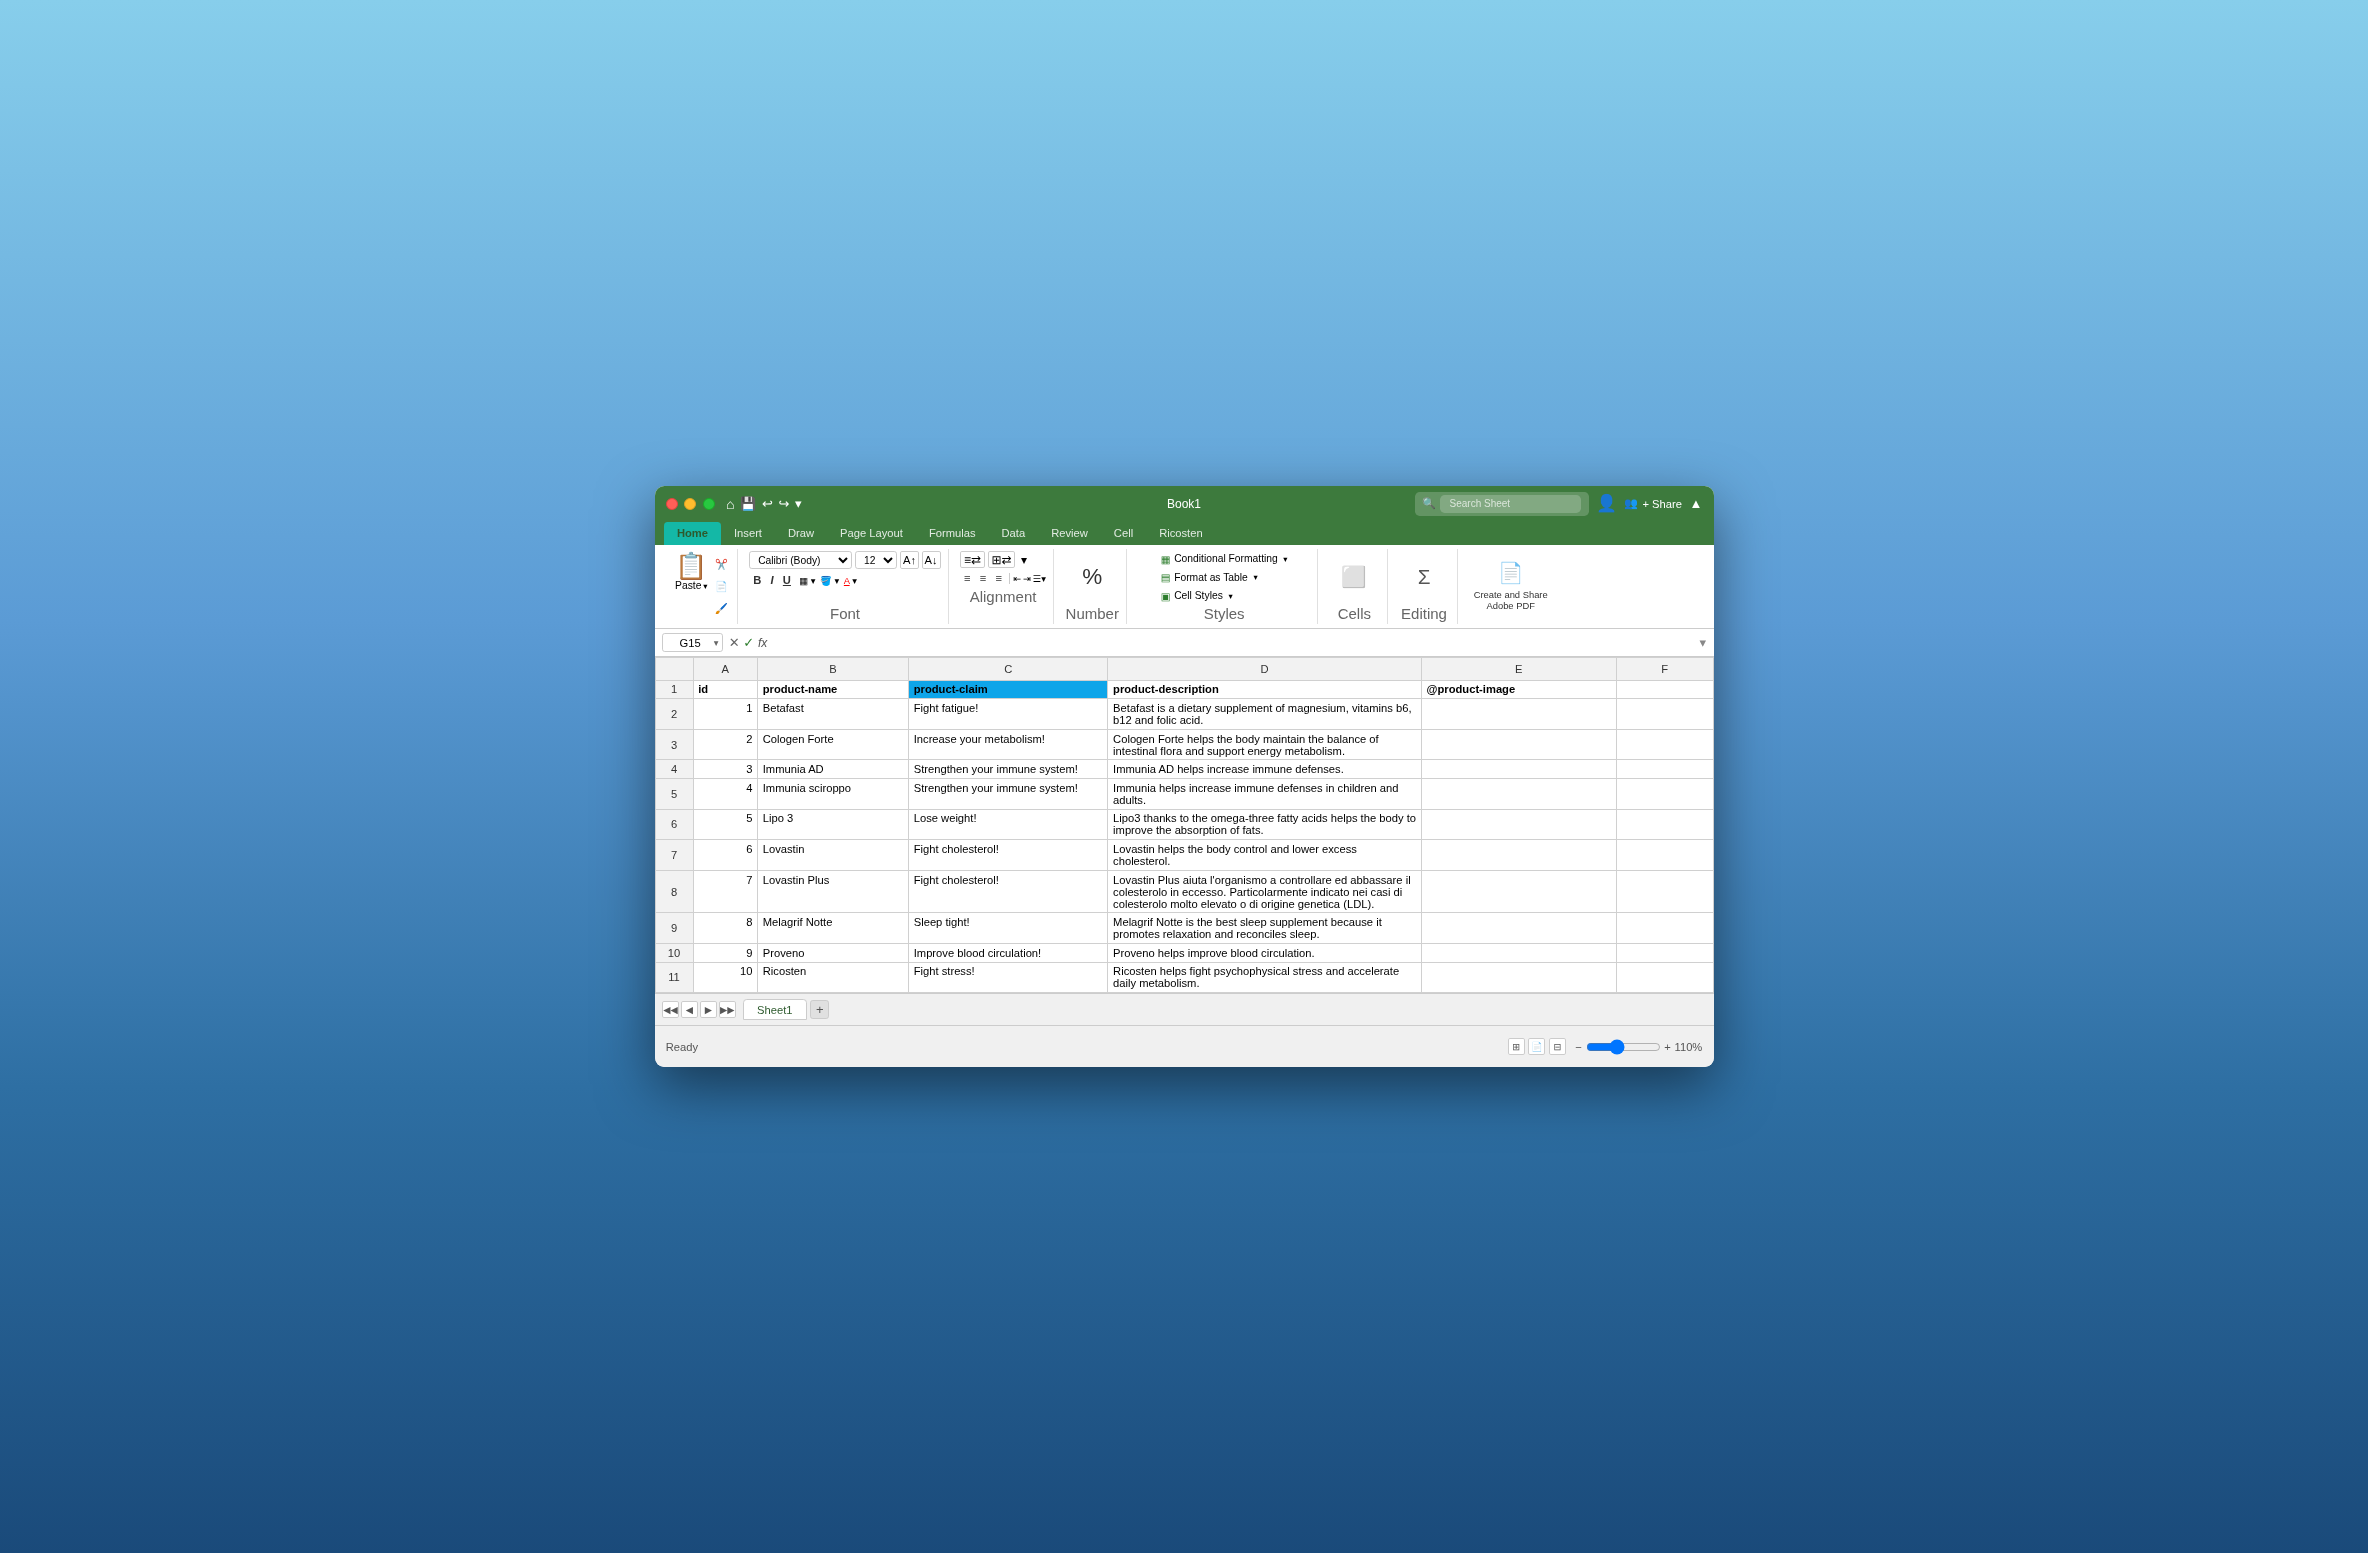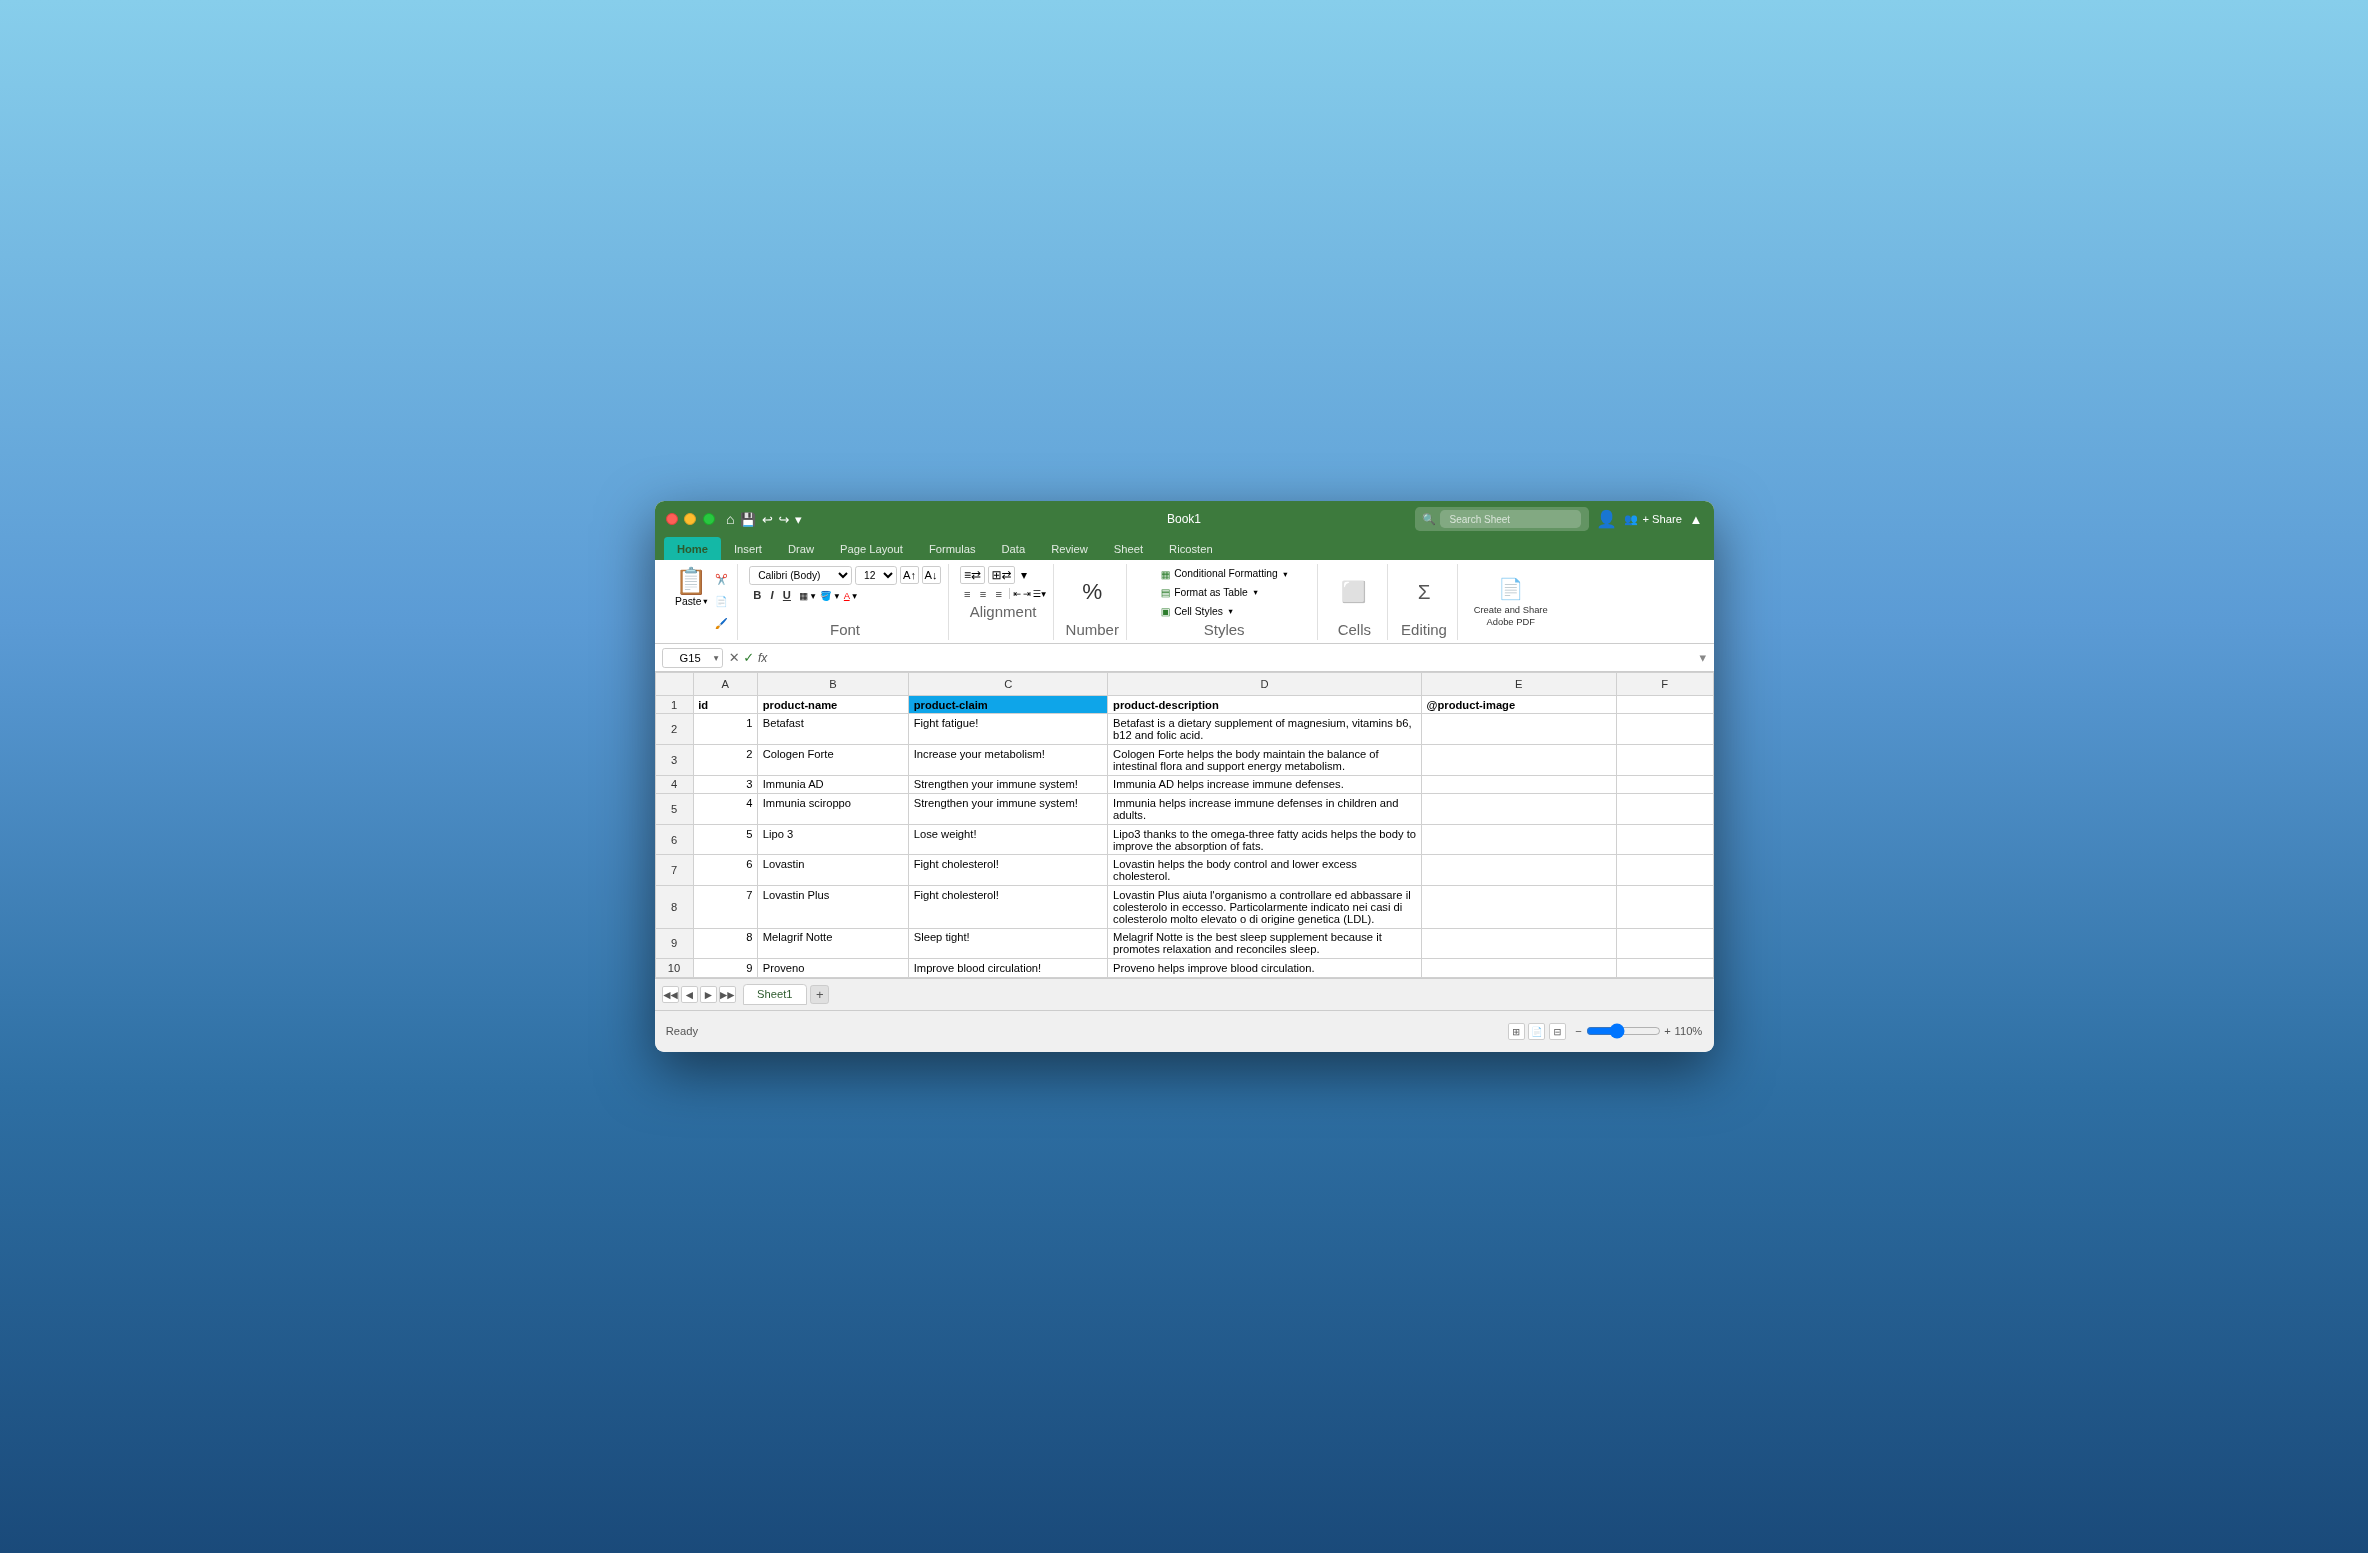--- a/index.html
+++ b/index.html
@@ -380,21 +380,21 @@
   </div>
 
   <div class="ribbon-tabs">
     <div class="ribbon-tab active">Home</div>
     <div class="ribbon-tab">Insert</div>
     <div class="ribbon-tab">Draw</div>
     <div class="ribbon-tab">Page Layout</div>
     <div class="ribbon-tab">Formulas</div>
     <div class="ribbon-tab">Data</div>
     <div class="ribbon-tab">Review</div>
-    <div class="ribbon-tab">Sheet</div>
+    <div class="ribbon-tab">Cell</div>
     <div class="ribbon-tab">Ricosten</div>
   </div>
 
   <div class="ribbon">
 
     <div class="ribbon-group" style="flex-direction:row; align-items:stretch;">
       <div style="display:flex; flex-direction:column; align-items:center; padding:1.9px 5.6px; cursor:pointer;">
         <div style="display:flex; flex-direction:column; align-items:center; gap:1.9px;">
           <span style="font-size:26px; line-height:1; color:#2d5a2d;">📋</span>
           <div style="display:flex; align-items:center; gap:1.9px;">
@@ -620,20 +620,29 @@
           </tr>
           <tr class="tall-row">
             <td class="row-header">10</td>
             <td class="col-a" style="text-align: right;">9</td>
             <td class="col-b">Proveno</td>
             <td class="col-c">Improve blood circulation!</td>
             <td class="col-d">Proveno helps improve blood circulation.</td>
             <td class="col-e"></td>
             <td class="col-f"></td>
           </tr>
+          <tr class="tall-row">
+            <td class="row-header">11</td>
+            <td class="col-a" style="text-align: right;">10</td>
+            <td class="col-b">Ricosten</td>
+            <td class="col-c">Fight stress!</td>
+            <td class="col-d">Ricosten helps fight psychophysical stress and accelerate daily metabolism.</td>
+            <td class="col-e"></td>
+            <td class="col-f"></td>
+          </tr>
         </tbody>
     </table>
   </div>
 
   <div class="sheet-tabs">
     <div class="sheet-nav">
       <div class="sheet-nav-btn">◀◀</div>
       <div class="sheet-nav-btn">◀</div>
       <div class="sheet-nav-btn">▶</div>
       <div class="sheet-nav-btn">▶▶</div>

